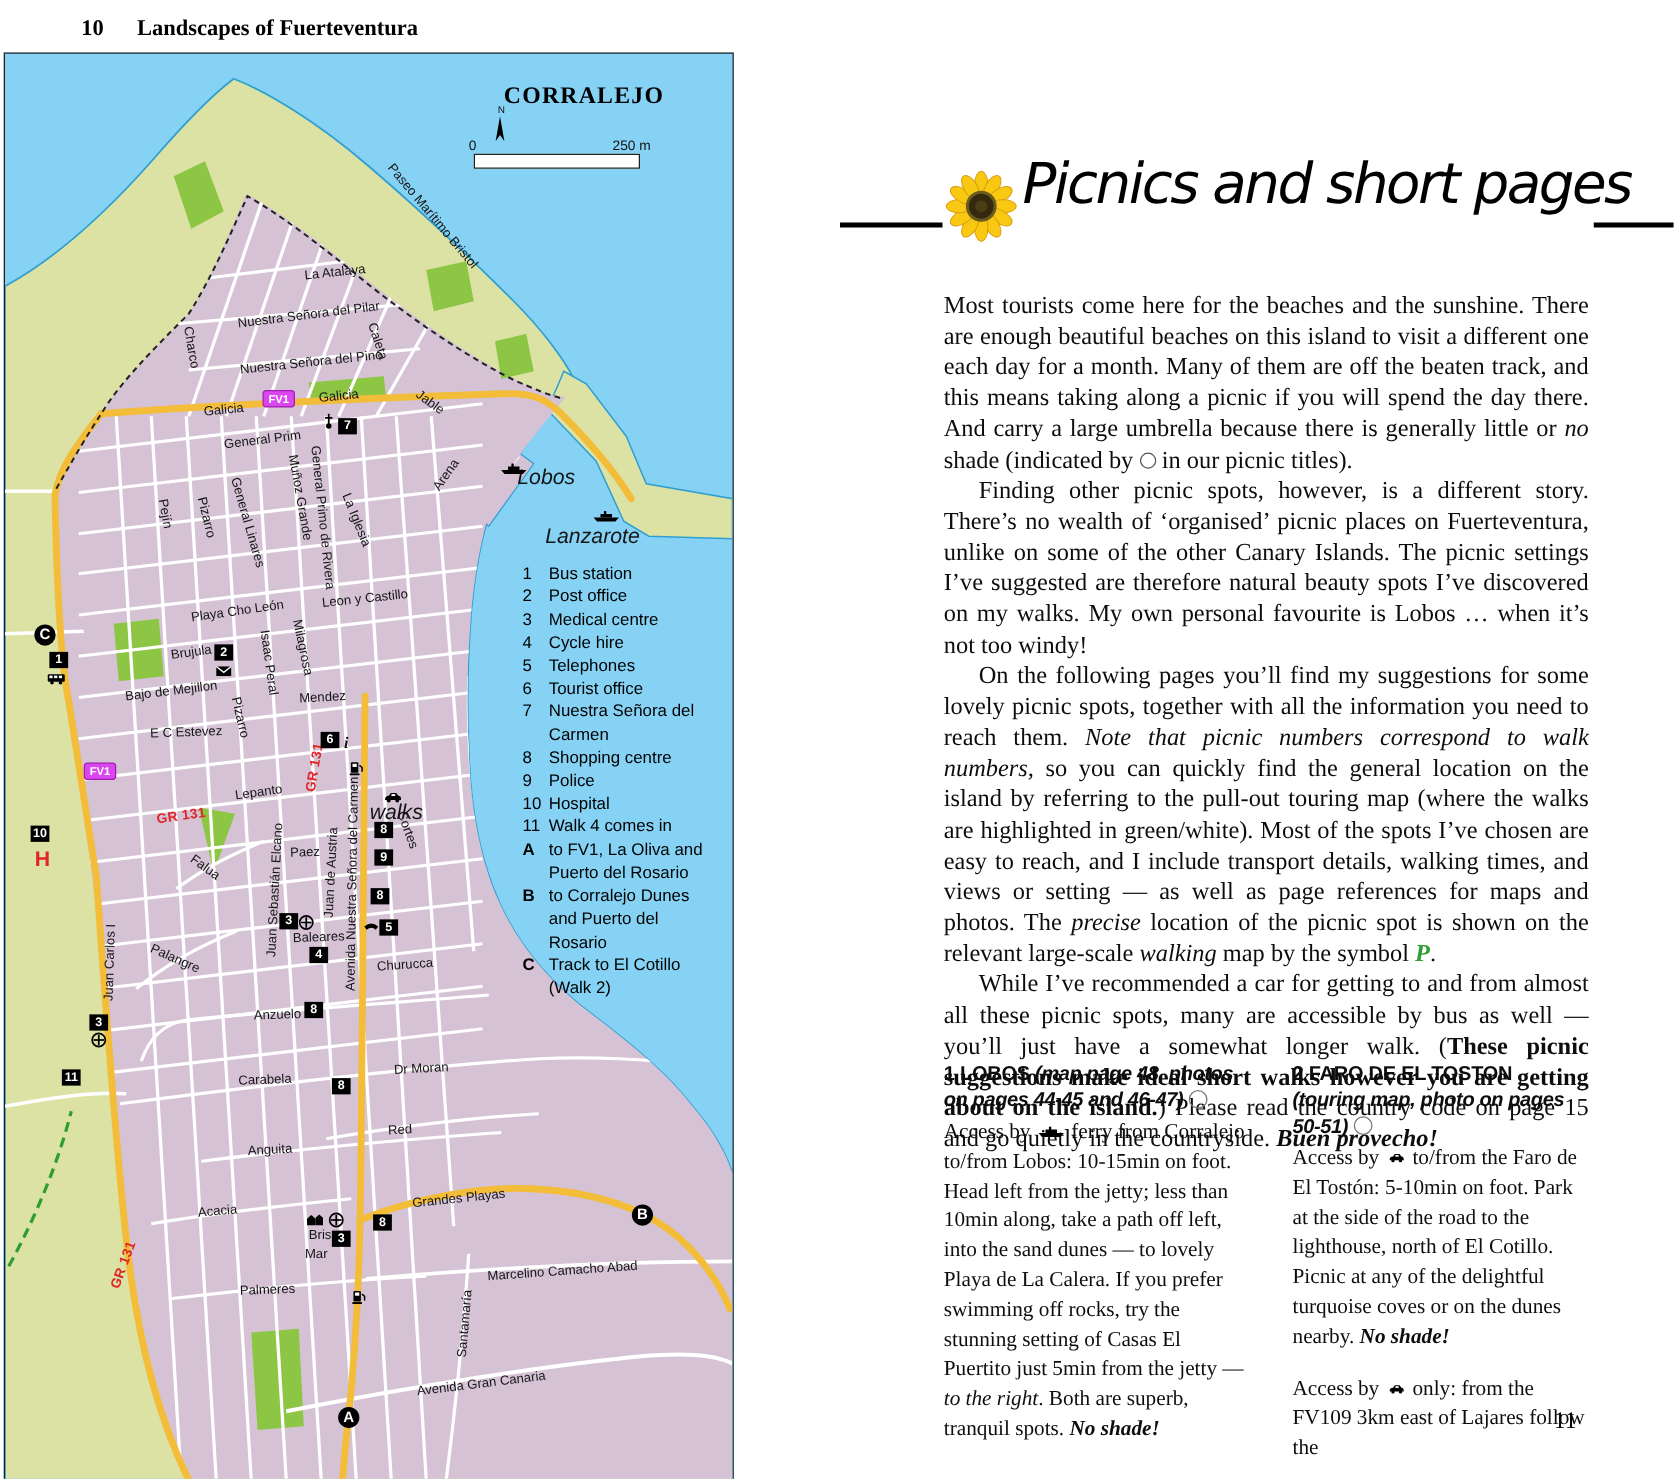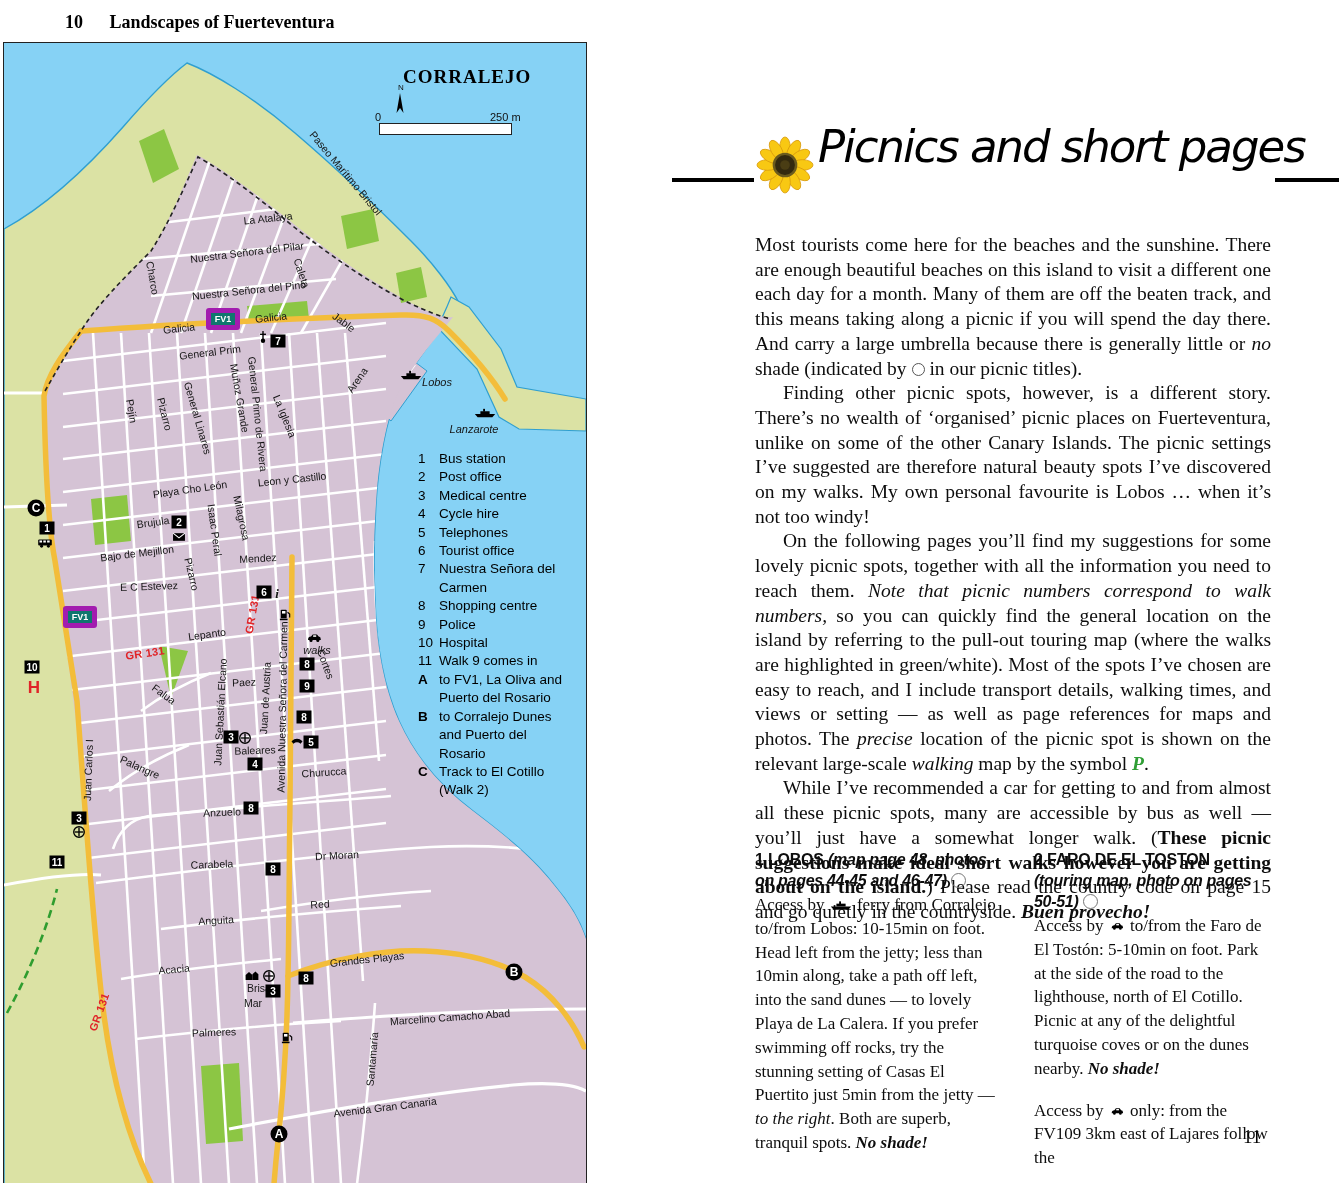--- a/index.html
+++ b/index.html
@@ -9,29 +9,29 @@
   .pg-header{position:absolute;left:65px;top:12px;font-family:"Liberation Serif",serif;
              font-weight:bold;font-size:18px;color:#000;}
   .pg-header .num{margin-right:22px;}
   
   #map{position:absolute;left:3px;top:42px;width:582px;height:1141px;border:1px solid #222;
        overflow:hidden;background:#86d2f5;}
   #map svg.base{position:absolute;left:0;top:0;}
   #mapov{position:absolute;left:0;top:0;width:582px;height:1141px;}
   .map-label{position:absolute;font-family:"Liberation Sans",sans-serif;font-size:10.5px;
              color:#151515;white-space:nowrap;}
-  .c-it{font-style:italic;font-size:11px;}
+  .c-it{font-style:italic;font-size:17px;}
   .c-red{color:#e02428;font-weight:bold;font-size:11px;letter-spacing:.3px;}
   .c-hosp{color:#e02428;font-weight:bold;font-family:"Liberation Sans",sans-serif;font-size:17px;}
   .c-info{font-family:"Liberation Serif",serif;font-style:italic;font-weight:bold;font-size:13px;}
   .map-sq{position:absolute;background:#000;color:#fff;font:bold 10px/13px "Liberation Sans",sans-serif;
           text-align:center;min-width:13px;height:13px;padding:0 1px;}
   .map-circ{position:absolute;background:#000;color:#fff;border-radius:50%;width:17px;height:17px;
             font:bold 12px/17px "Liberation Sans",sans-serif;text-align:center;}
-  .map-badge{position:absolute;background:#0f766e;border:5px solid #a21caf;border-radius:3px;
+  .map-badge{position:absolute;background:#d946ef;border:1px solid #a21caf;border-radius:3px;
              color:#fff;width:24px;height:12px;font:bold 9px/12px "Liberation Sans",sans-serif;
              text-align:center;}
   .map-icon{position:absolute;}
   .map-title{position:absolute;font-family:"Liberation Serif",serif;font-weight:bold;
              font-size:19px;letter-spacing:1px;color:#000;}
   .scale-zero,.scale-lab{position:absolute;font-family:"Liberation Sans",sans-serif;font-size:11px;}
   .scale-bar{position:absolute;width:131px;height:10px;background:#fff;border:1px solid #222;}
   .north{position:absolute;text-align:center;font-family:"Liberation Sans",sans-serif;font-size:8px;}
   
   #legend{position:absolute;left:414px;top:407px;width:168px;
@@ -267,21 +267,21 @@
         <div class="lrow">
           <span class="lkey">9</span>
           <span class="ltxt">Police</span>
         </div>
         <div class="lrow">
           <span class="lkey">10</span>
           <span class="ltxt">Hospital</span>
         </div>
         <div class="lrow">
           <span class="lkey">11</span>
-          <span class="ltxt">Walk 9 comes in</span>
+          <span class="ltxt">Walk 4 comes in</span>
         </div>
         <div class="lrow">
           <span class="lkey b">A</span>
           <span class="ltxt">to FV1, La Oliva and Puerto del Rosario</span>
         </div>
         <div class="lrow">
           <span class="lkey b">B</span>
           <span class="ltxt">to Corralejo Dunes and Puerto del Rosario</span>
         </div>
         <div class="lrow">

